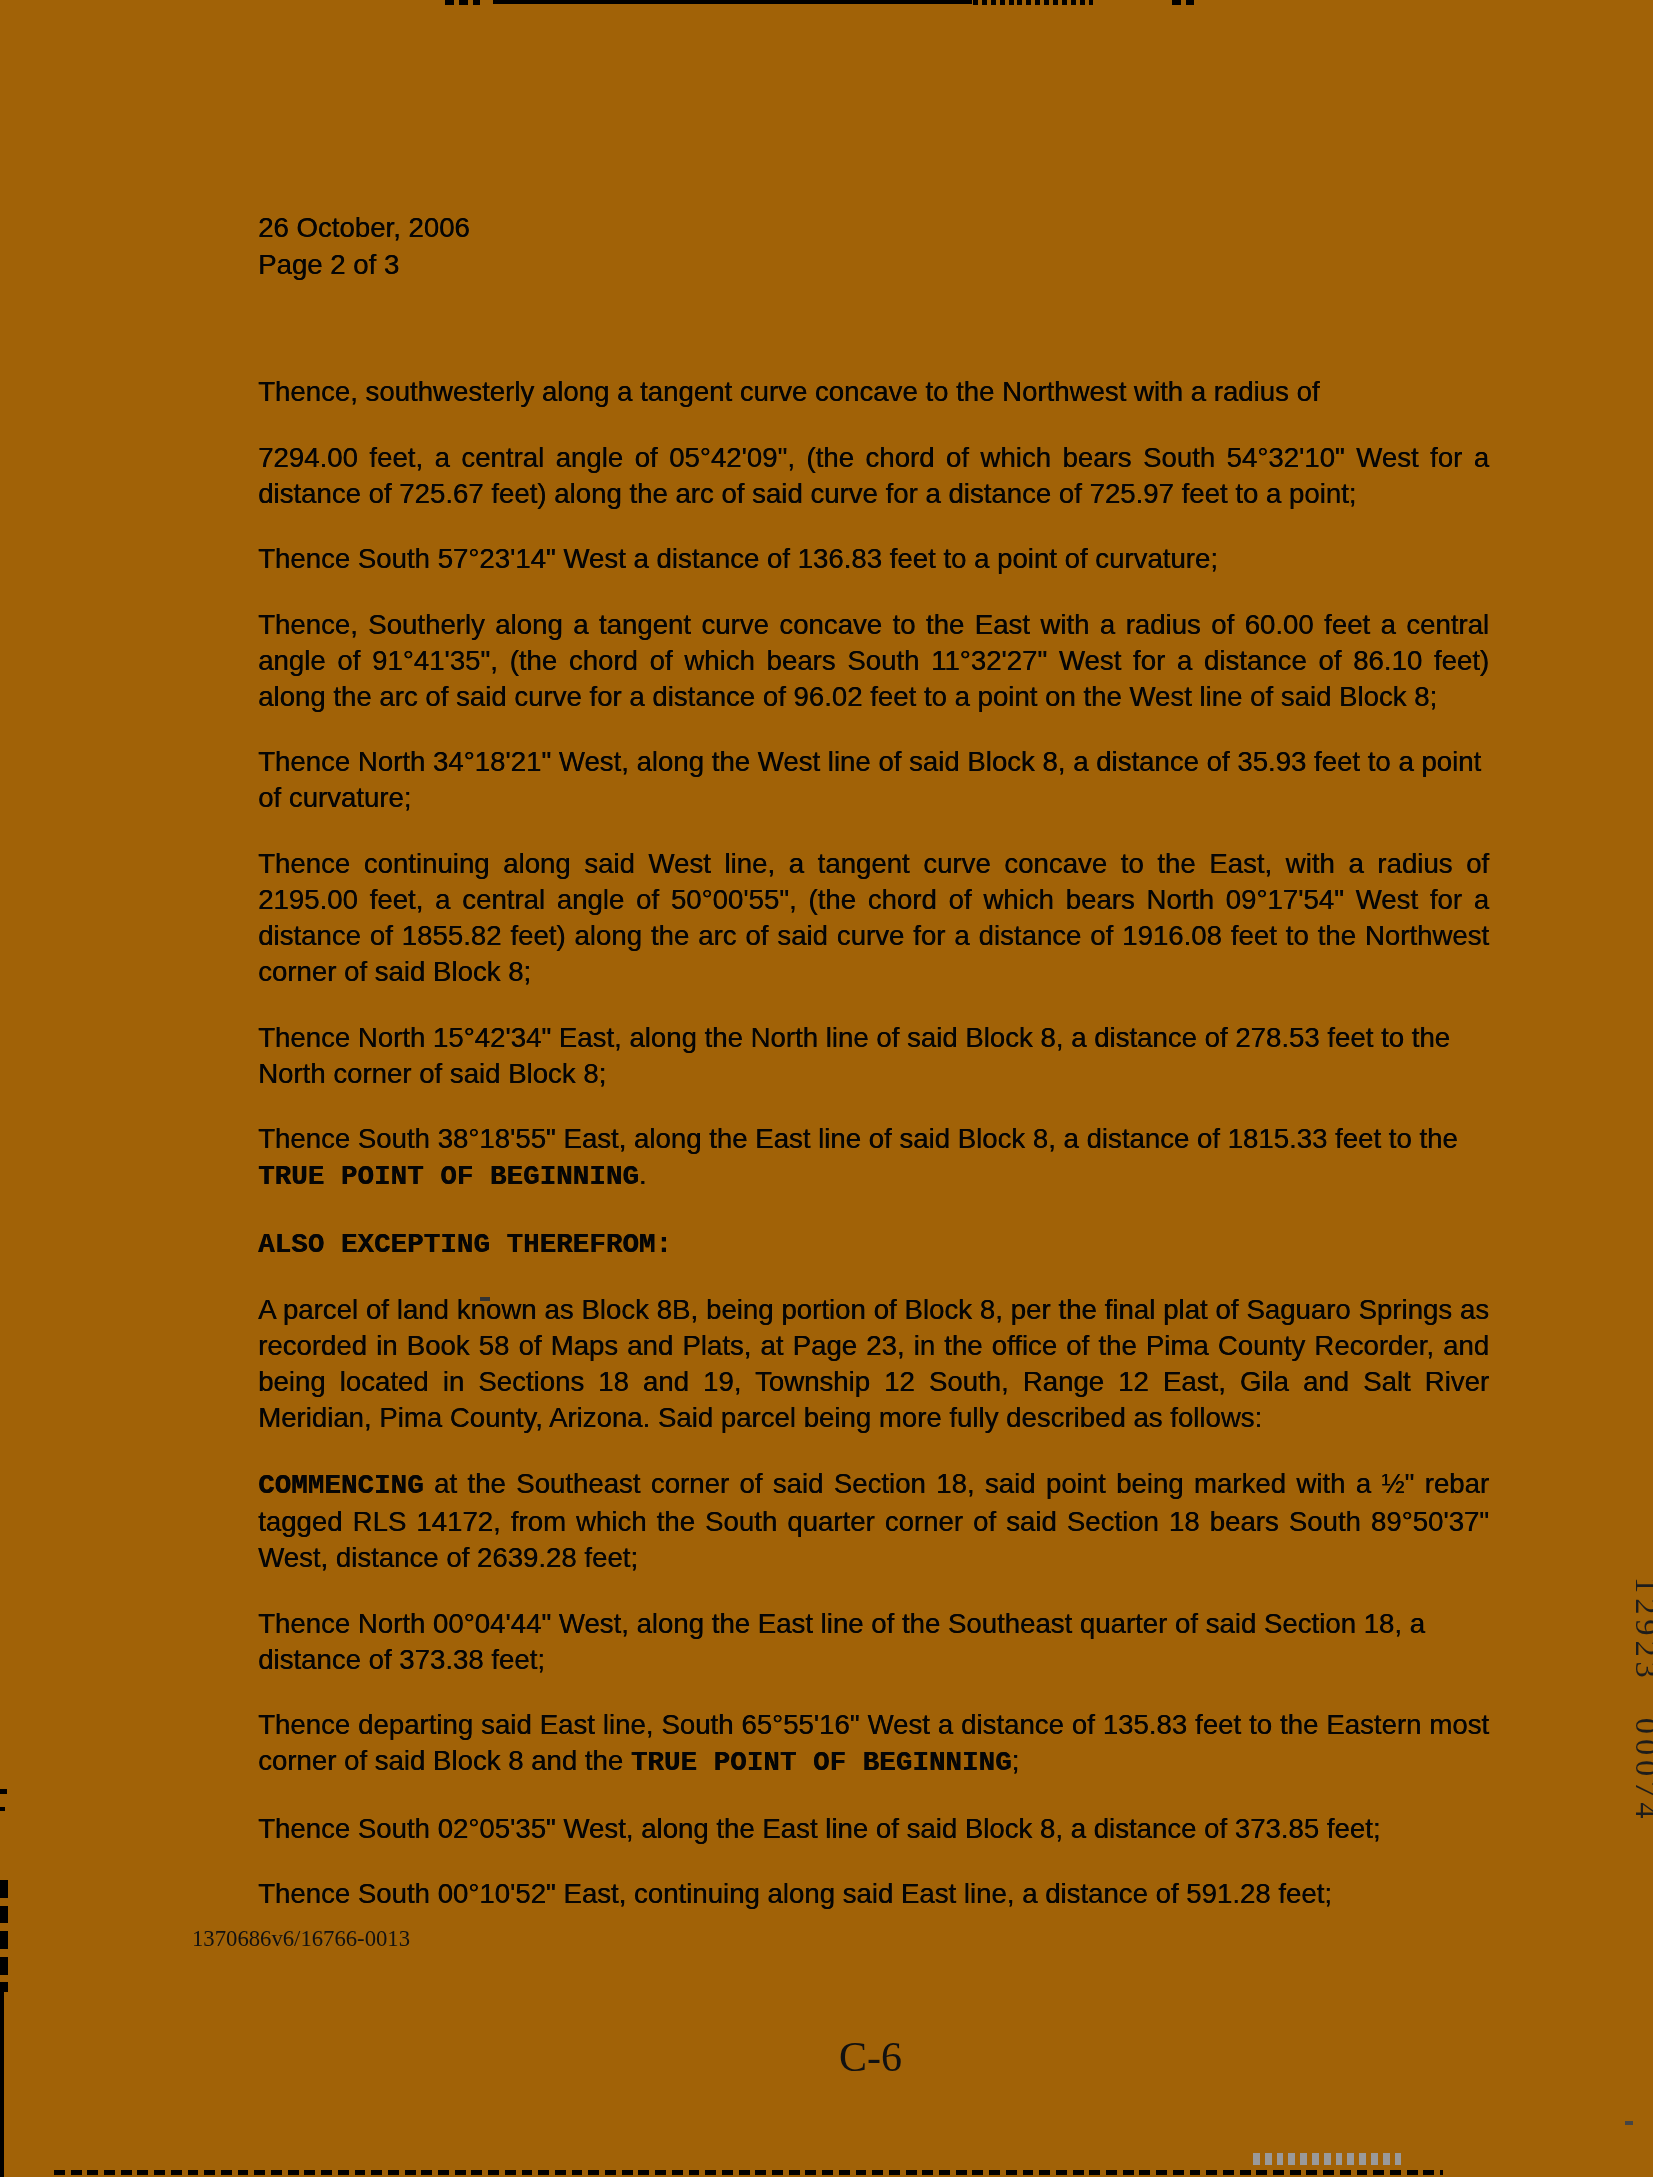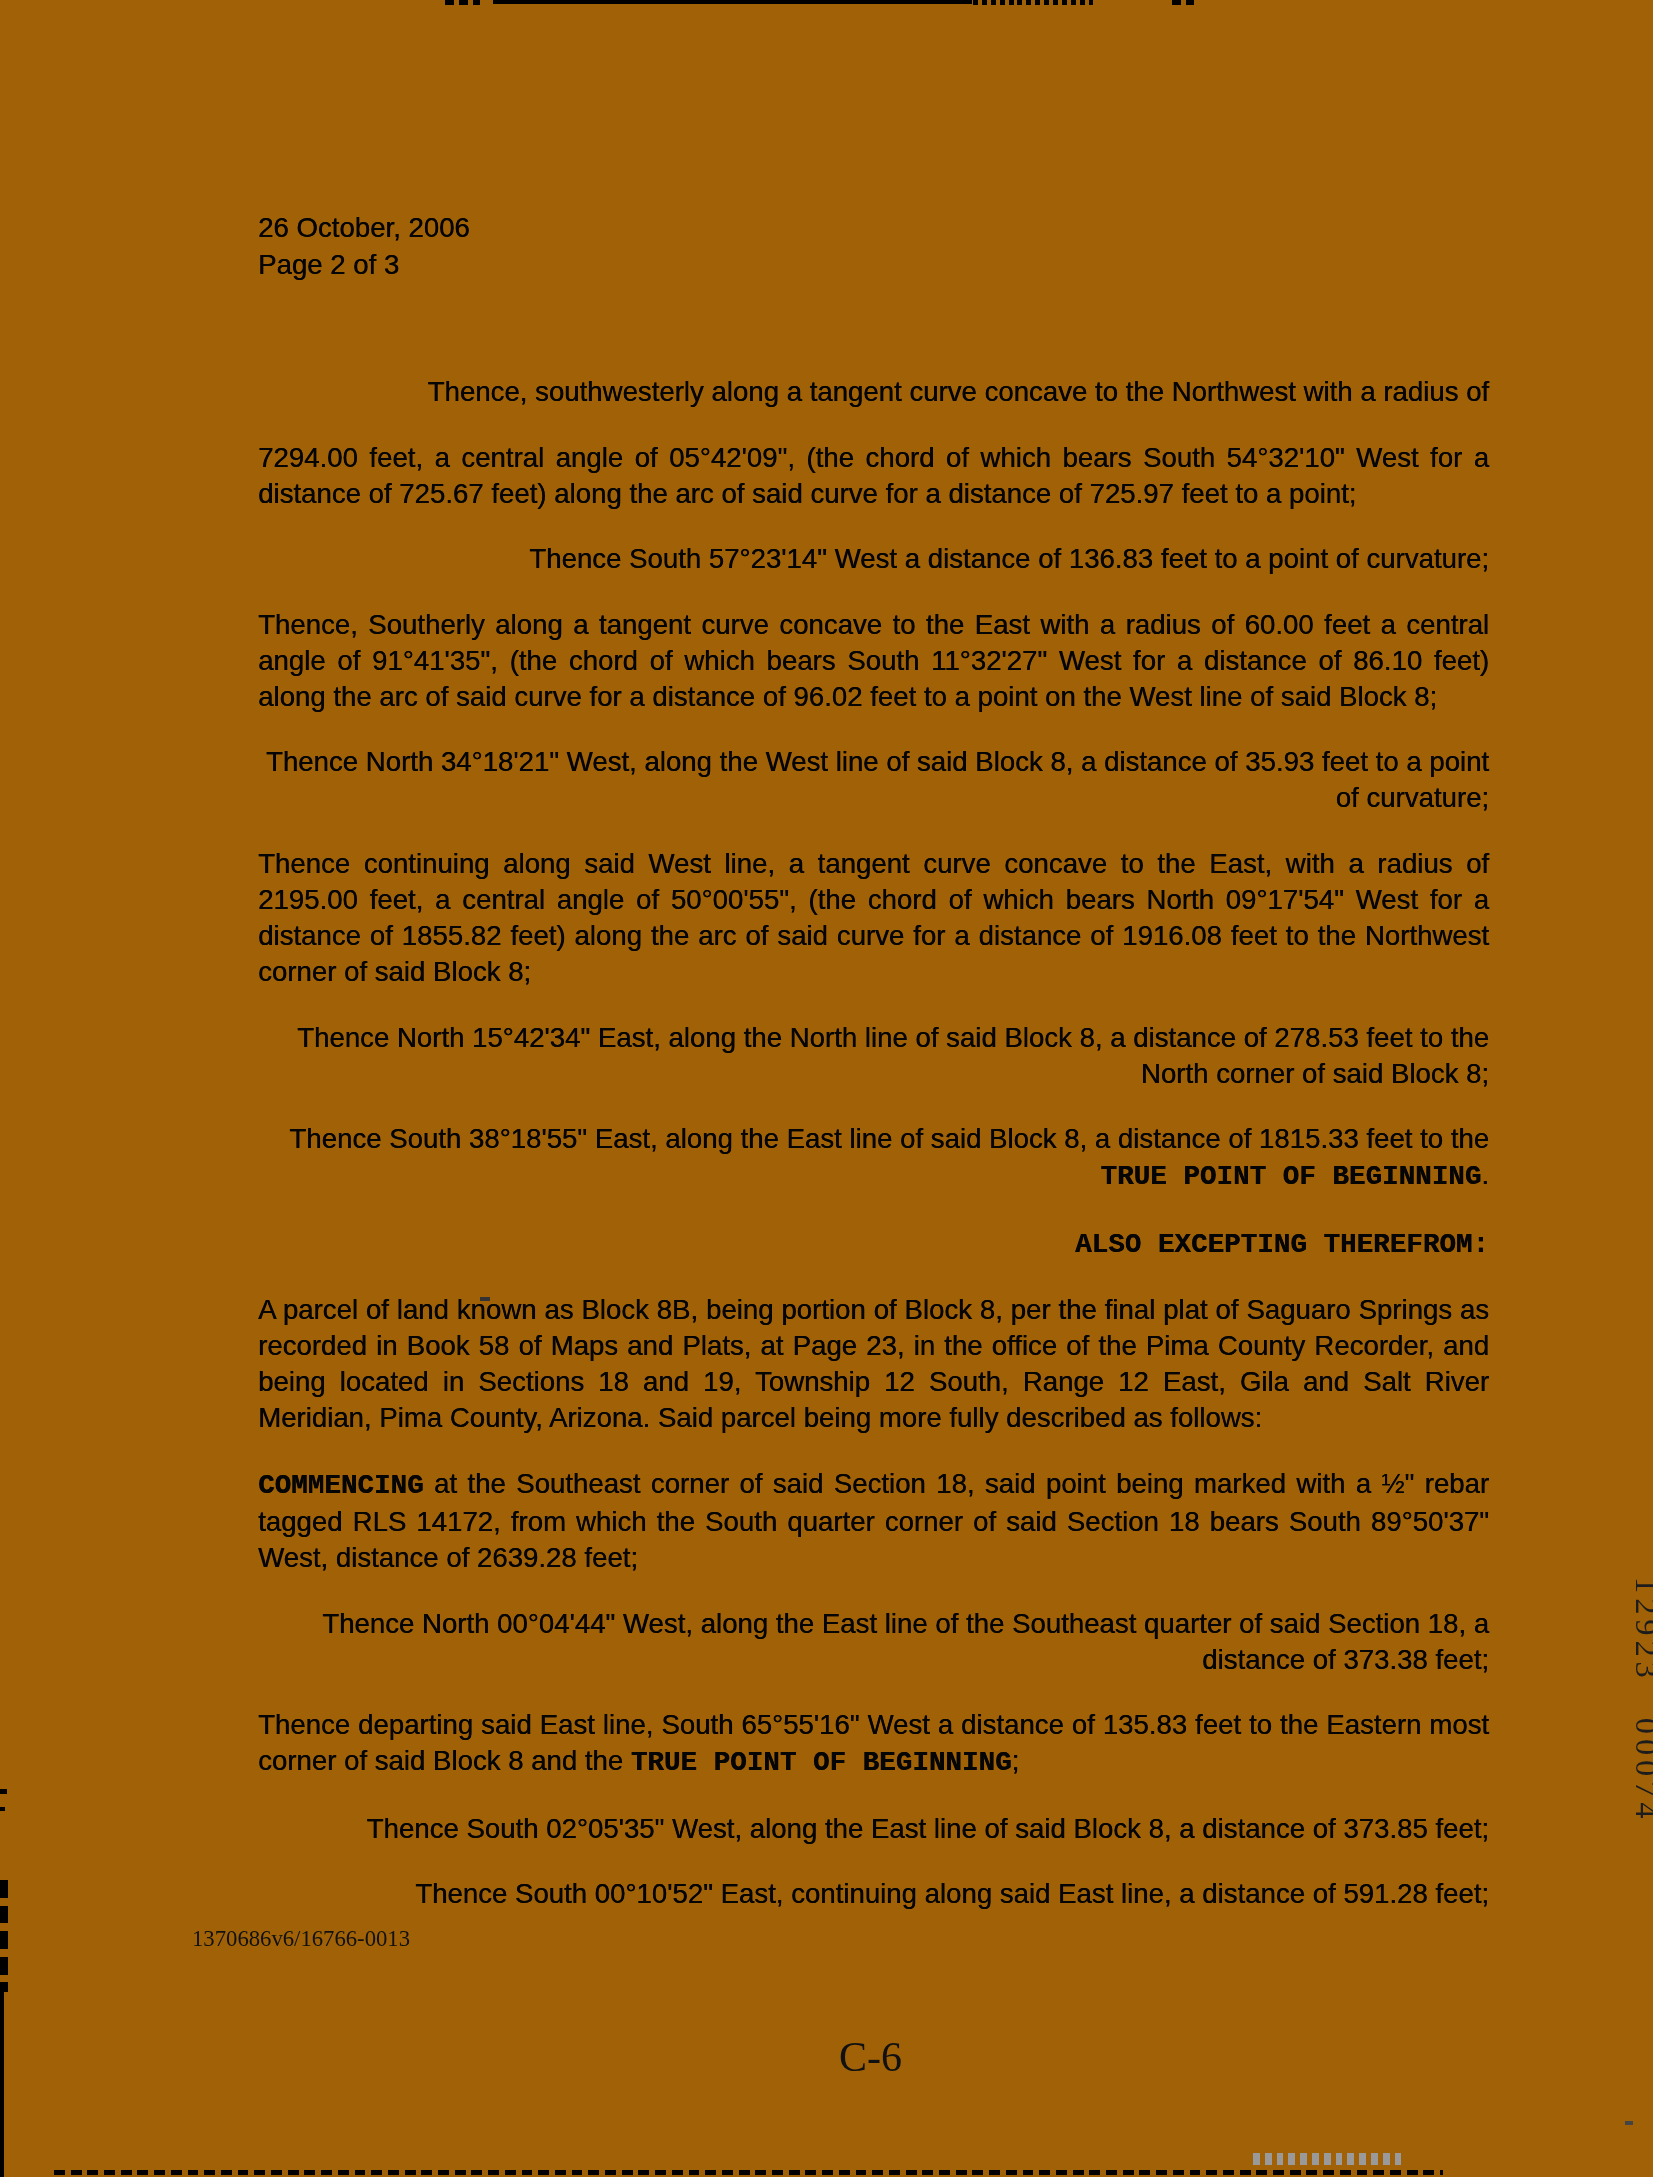--- a/index.html
+++ b/index.html
@@ -19,21 +19,21 @@
   }
   .doc-header .hline { white-space:nowrap; }
   .ref-gap { display:inline-block; width:13.8px; }
 
   
   .body-text {
     position:absolute; left:258px; top:374px; width:1231px;
     font-size:27.6px; line-height:36px;
     text-shadow:0.4px 0 0 currentColor;
   }
-  .para { margin:0 0 29.6px 0; text-align:right; }
+  .para { margin:0 0 29.6px 0; text-align:left; }
   .para.justify { text-align:justify; }
   .para.heading { font-weight:bold;margin-top:24px; }
   .b { font-weight:bold;font-family:Liberation Mono, monospace; }
 
   
   .stamp {
     position:absolute; left:1665px; top:1577px;
     transform:rotate(90deg); transform-origin:0 0;
     font-family:"Liberation Serif","DejaVu Serif",serif;
     font-size:32.5px; letter-spacing:4.9px; white-space:nowrap;

